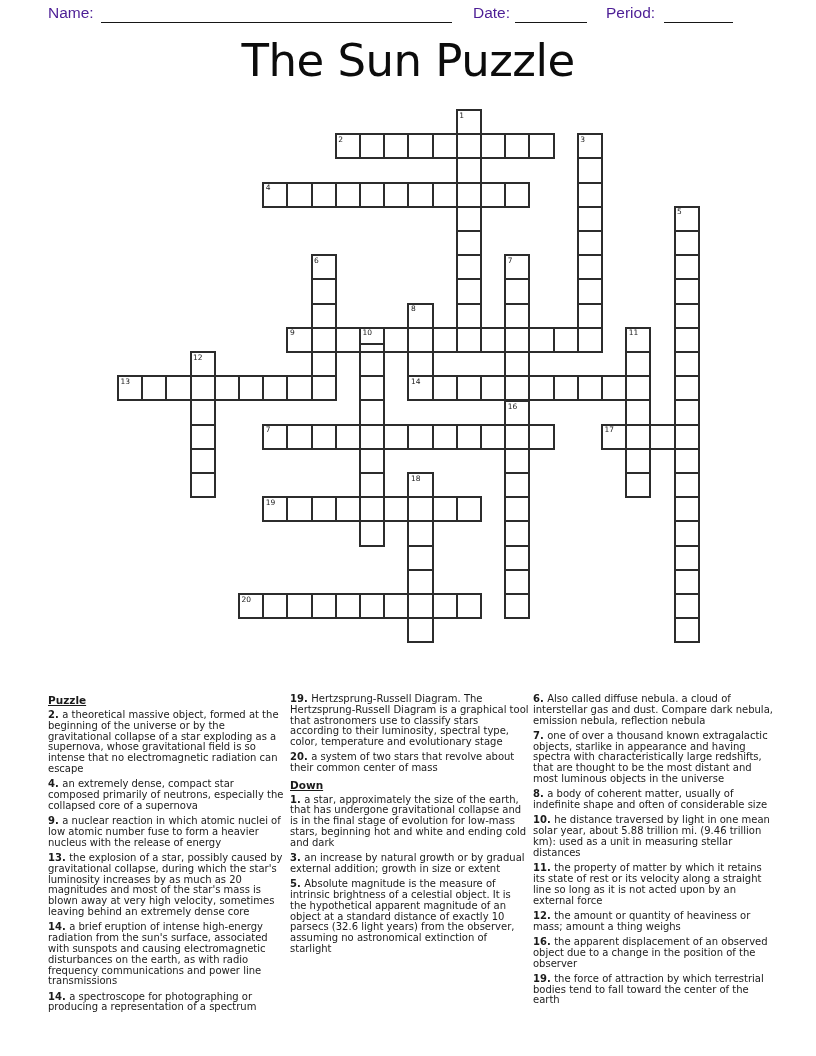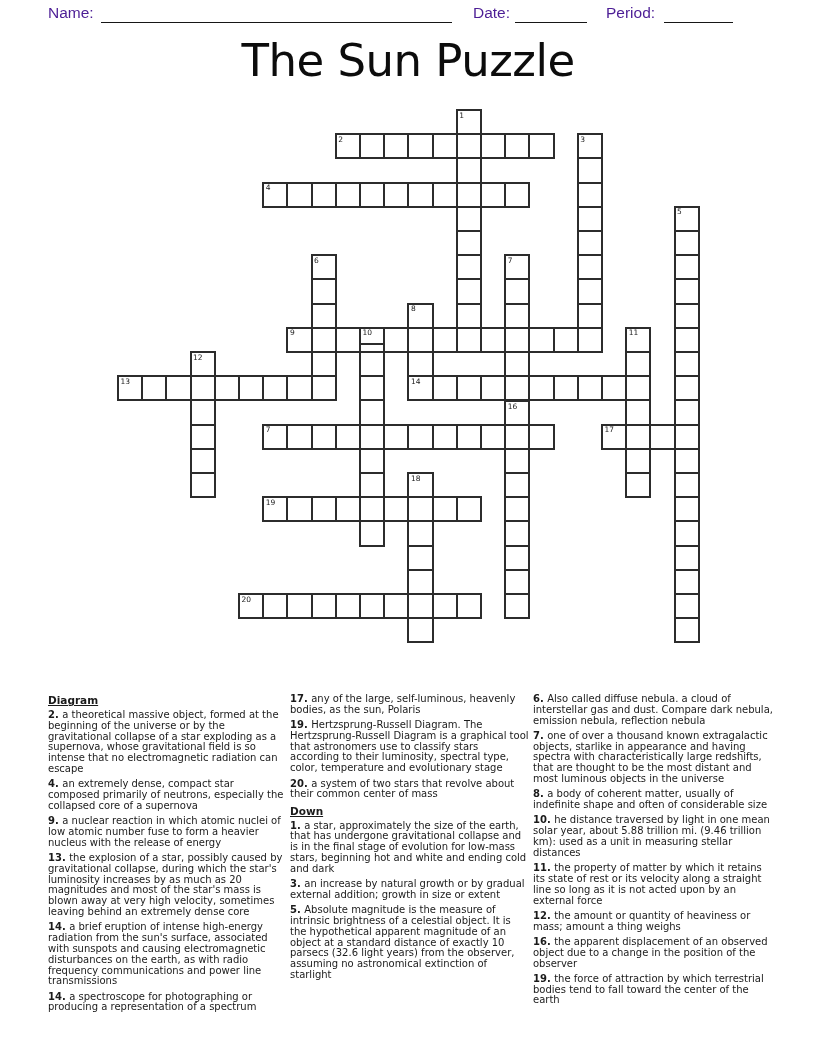--- a/index.html
+++ b/index.html
@@ -232,34 +232,33 @@
       <div class="cell" style="left: 407.4px; top: 593px; height: 26.2px; width: 26.2px;"></div>
       <div class="cell" style="left: 431.6px; top: 593px; height: 26.2px; width: 26.2px;"></div>
       <div class="cell" style="left: 455.8px; top: 593px; height: 26.2px; width: 26.2px;"></div>
       <div class="cell" style="left: 504.2px; top: 593px; height: 26.2px; width: 26.2px;"></div>
       <div class="cell" style="left: 673.6px; top: 593px; height: 26.2px; width: 26.2px;"></div>
       <div class="cell" style="left: 407.4px; top: 617.2px; height: 26.2px; width: 26.2px;"></div>
       <div class="cell" style="left: 673.6px; top: 617.2px; height: 26.2px; width: 26.2px;"></div>
     </div>
 
   <div class="clue-col" style="left:48px">
-    <div class="clue-head">Diagram</div>
+    <div class="clue-head">Puzzle</div>
     <div id="col1-across">
         <p class="clue"><b>2. </b>a theoretical massive object, formed at the beginning of the universe or by the gravitational collapse of a star exploding as a supernova, whose gravitational field is so intense that no electromagnetic radiation can escape</p>
         <p class="clue"><b>4. </b>an extremely dense, compact star composed primarily of neutrons, especially the collapsed core of a supernova</p>
         <p class="clue"><b>9. </b>a nuclear reaction in which atomic nuclei of low atomic number fuse to form a heavier nucleus with the release of energy</p>
         <p class="clue"><b>13. </b>the explosion of a star, possibly caused by gravitational collapse, during which the star's luminosity increases by as much as 20 magnitudes and most of the star's mass is blown away at very high velocity, sometimes leaving behind an extremely dense core</p>
         <p class="clue"><b>14. </b>a brief eruption of intense high-energy radiation from the sun's surface, associated with sunspots and causing electromagnetic disturbances on the earth, as with radio frequency communications and power line transmissions</p>
         <p class="clue"><b>14. </b>a spectroscope for photographing or producing a representation of a spectrum</p>
       </div>
   </div>
 
   <div class="clue-col" style="left:290px">
     <div id="col2-across">
-        <p class="clue"><b>17. </b>any of the large, self-luminous, heavenly bodies, as the sun, Polaris</p>
         <p class="clue"><b>19. </b>Hertzsprung-Russell Diagram. The Hertzsprung-Russell Diagram is a graphical tool that astronomers use to classify stars according to their luminosity, spectral type, color, temperature and evolutionary stage</p>
         <p class="clue"><b>20. </b>a system of two stars that revolve about their common center of mass</p>
       </div>
     <div class="clue-head">Down</div>
     <div id="col2-down">
         <p class="clue"><b>1. </b>a star, approximately the size of the earth, that has undergone gravitational collapse and is in the final stage of evolution for low-mass stars, beginning hot and white and ending cold and dark</p>
         <p class="clue"><b>3. </b>an increase by natural growth or by gradual external addition; growth in size or extent</p>
         <p class="clue"><b>5. </b>Absolute magnitude is the measure of intrinsic brightness of a celestial object. It is the hypothetical apparent magnitude of an object at a standard distance of exactly 10 parsecs (32.6 light years) from the observer, assuming no astronomical extinction of starlight</p>
       </div>
   </div>

